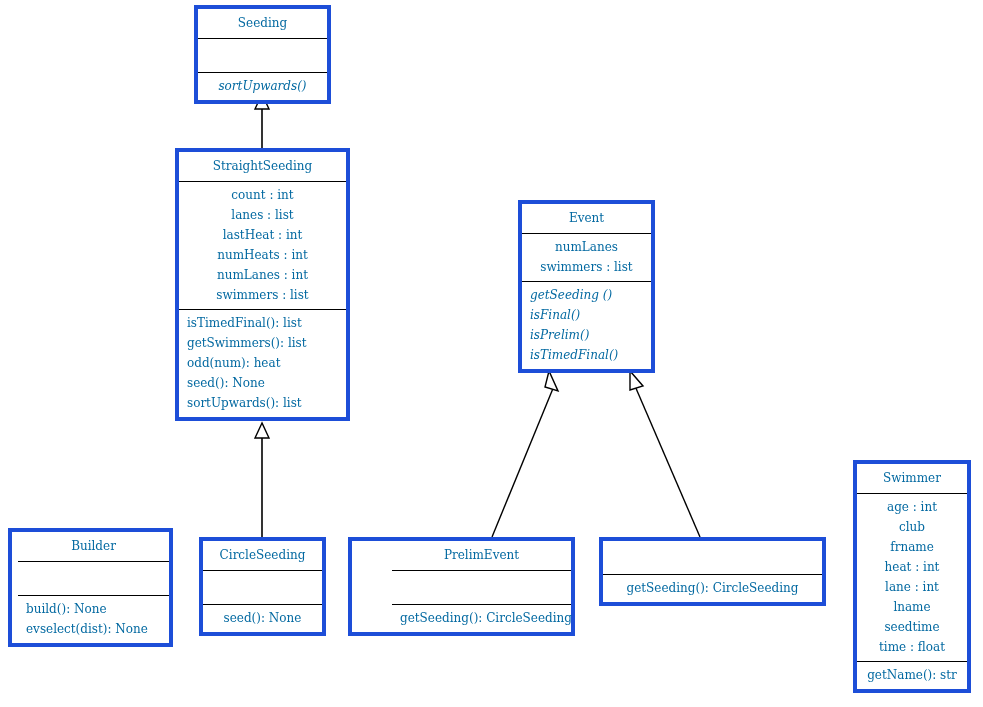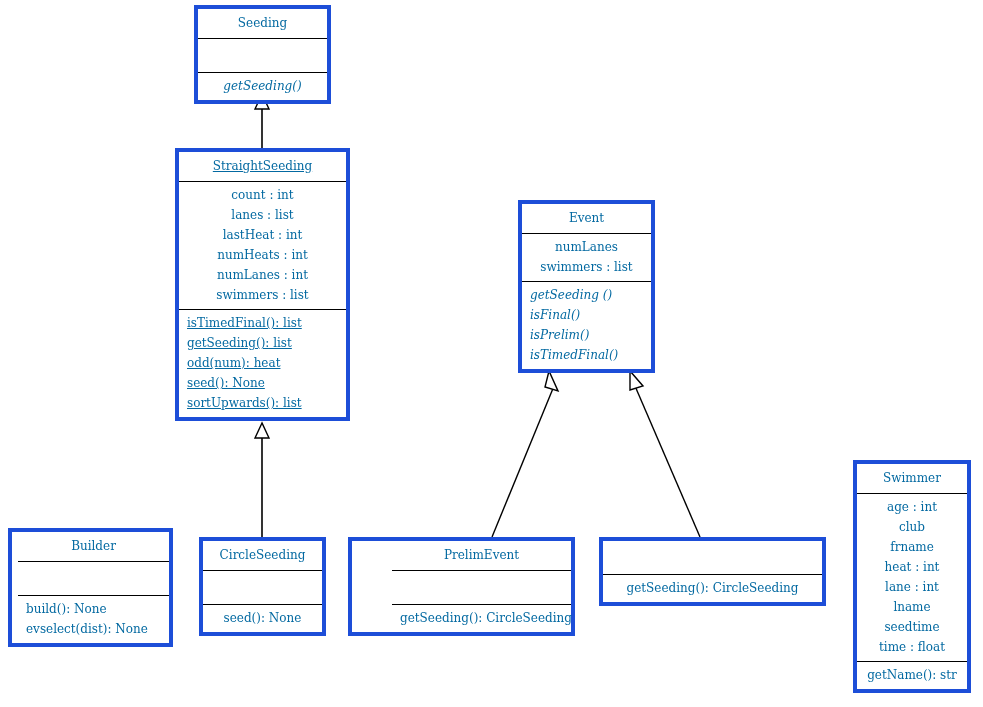--- a/index.html
+++ b/index.html
@@ -91,39 +91,39 @@
     <g>
       <line x1="700" y1="537" x2="635" y2="386" stroke="#000000" stroke-width="1.4"></line>
       <polygon points="630,371 630,390 643,386" fill="#ffffff" stroke="#000000" stroke-width="1.4"></polygon>
     </g>
   </svg>
 
   <div class="uml-class" style="left:194px; top:5px; width:137px;">
     <div class="cls-name">Seeding</div>
     <div class="cls-attrs empty"></div>
     <div class="cls-ops centered">
-      <div class="row abstract">getSeeding()</div>
+      <div class="row abstract">sortUpwards()</div>
     </div>
   </div>
 
-  <div class="uml-class" style="left:175px; top:148px; width:175px;text-decoration:underline;">
+  <div class="uml-class" style="left:175px; top:148px; width:175px;">
     <div class="cls-name">StraightSeeding</div>
     <div class="cls-attrs centered">
       <div class="attr-block">
         <div class="row">count : int</div>
         <div class="row">lanes : list</div>
         <div class="row">lastHeat : int</div>
         <div class="row">numHeats : int</div>
         <div class="row">numLanes : int</div>
         <div class="row">swimmers : list</div>
       </div>
     </div>
     <div class="cls-ops">
       <div class="row">isTimedFinal(): list</div>
-      <div class="row">getSeeding(): list</div>
+      <div class="row">getSwimmers(): list</div>
       <div class="row">odd(num): heat</div>
       <div class="row">seed(): None</div>
       <div class="row">sortUpwards(): list</div>
     </div>
   </div>
 
   <div class="uml-class" style="left:518px; top:200px; width:137px;">
     <div class="cls-name">Event</div>
     <div class="cls-attrs centered">
       <div class="attr-block">

